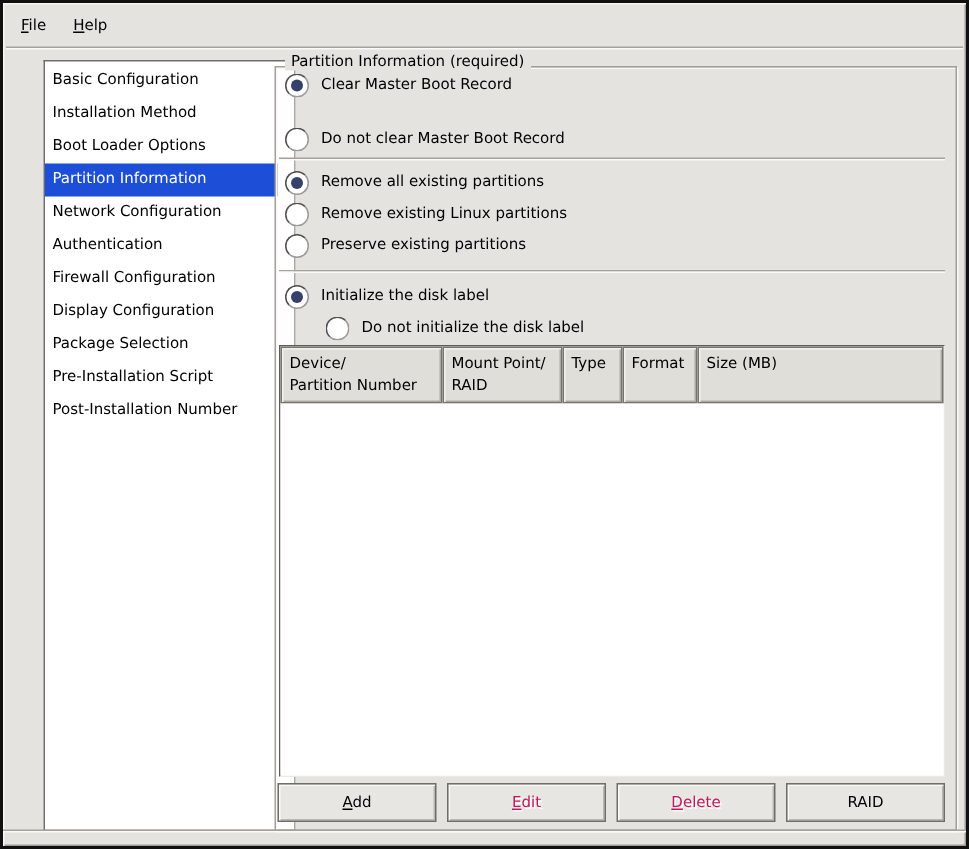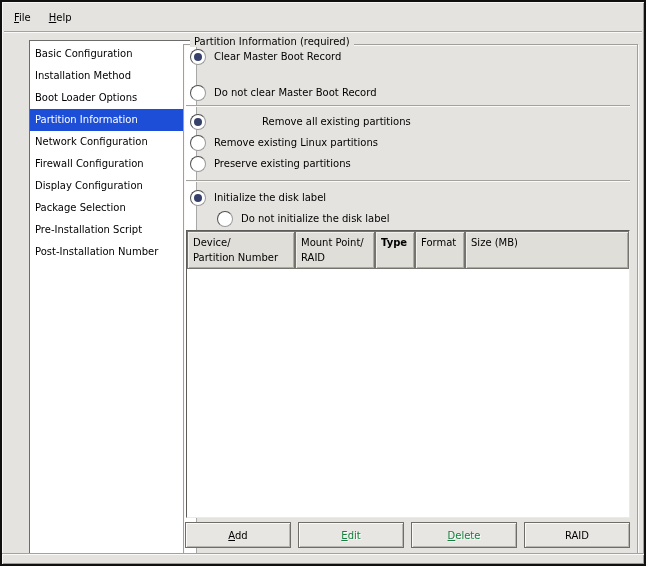--- a/index.html
+++ b/index.html
@@ -50,50 +50,51 @@
     background:#FFFFFF; border:1px solid; border-color:#5E5C58 #ECEAE6 #ECEAE6 #5E5C58;
     display:flex; flex-direction:column;
   }
   .thead { display:flex; flex:0 0 auto; }
   .th {
     box-sizing:border-box; background:#E0DED9; border:1px solid #76746F;
     box-shadow: inset 1px 1px 0 #F3F1EE, inset -1px -1px 0 #ABA9A4;
     padding:3px 5px; display:flex; flex-direction:column; justify-content:space-between;
     line-height:15px; white-space:nowrap; overflow:hidden; cursor:default;
   }
-  .th.c0 { width:108px; } .th.c1 { width:80px; } .th.c2 { width:40px;font-weight:bold; }
+  .th.c0 { width:108px; } .th.c1 { width:80px; } .th.c2 { width:40px; }
   .th.c3 { width:50px; } .th.c4 { flex:1; }
   .tbody { flex:1; background:#FFFFFF; }
   
   .btn-row { position:absolute; left:183px; top:520px; width:445px; height:26px; display:flex; gap:7px; }
   .btn {
     flex:1; box-sizing:border-box; background:#E8E6E2; border:1px solid #6F6D68;
     box-shadow: inset 1px 1px 0 #FBFAF8, inset -1px -1px 0 #B9B7B2;
     display:flex; align-items:center; justify-content:center; cursor:default;
   }
-  .btn.disabled { color:#15803d; text-shadow:1px 1px 0 #FDFDFD;justify-content:center; }
+  .btn.disabled { color:#be185d; text-shadow:1px 1px 0 #FDFDFD;justify-content:center; }
   .bottom-sep { position:absolute; left:0; right:0; top:551px; }
 </style>
 </head>
 <body>
 
 <div id="window">
 
   <div class="menubar">
     <span class="menu-item accel">File</span>
     <span class="menu-item accel">Help</span>
   </div>
   <div class="hsep menu-sep"></div>
 
   <div class="sidebar">
     <div class="side-item">Basic Configuration</div>
     <div class="side-item">Installation Method</div>
     <div class="side-item">Boot Loader Options</div>
     <div class="side-item selected">Partition Information</div>
     <div class="side-item">Network Configuration</div>
+    <div class="side-item">Authentication</div>
     <div class="side-item">Firewall Configuration</div>
     <div class="side-item">Display Configuration</div>
     <div class="side-item">Package Selection</div>
     <div class="side-item">Pre-Installation Script</div>
     <div class="side-item">Post-Installation Number</div>
   </div>
 
   <div class="groupbox">
     <span class="groupbox-label">Partition Information (required)</span>
   </div>
@@ -102,21 +103,21 @@
     <span class="radio checked"></span>
     <span>Clear Master Boot Record</span>
   </div>
   <div class="radio-row" style="top:81px;">
     <span class="radio"></span>
     <span>Do not clear Master Boot Record</span>
   </div>
 
   <div class="hsep group-sep" style="top:103px;"></div>
 
-  <div class="radio-row" style="top:110px;gap:48px;">
+  <div class="radio-row" style="top:110px;">
     <span class="radio checked"></span>
     <span>Remove all existing partitions</span>
   </div>
   <div class="radio-row" style="top:131px;">
     <span class="radio"></span>
     <span>Remove existing Linux partitions</span>
   </div>
   <div class="radio-row" style="top:152px;justify-content:flex-end;">
     <span class="radio"></span>
     <span>Preserve existing partitions</span>

